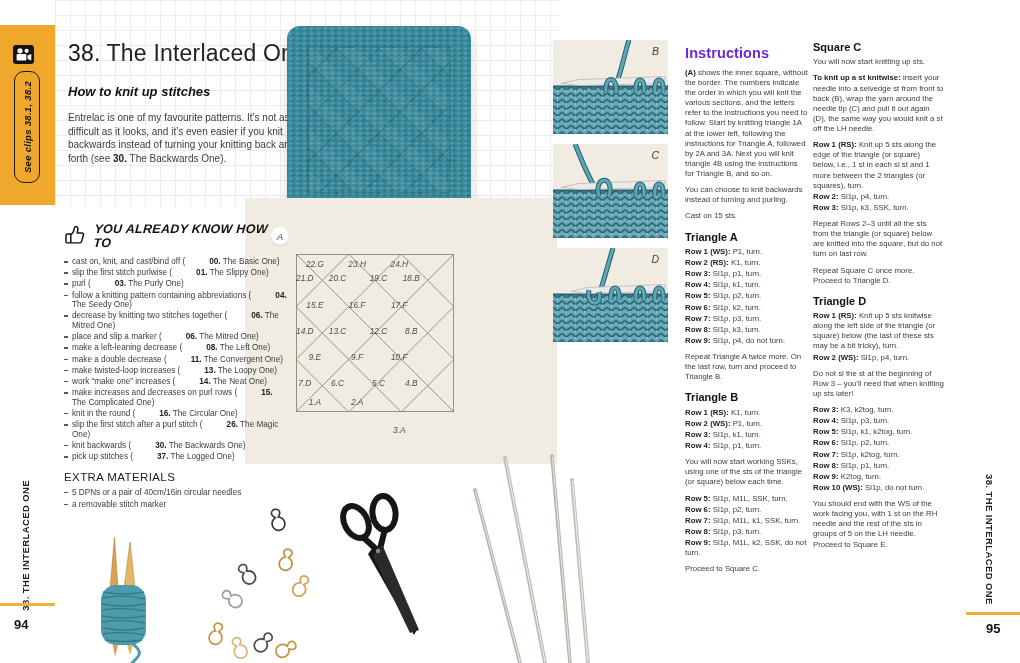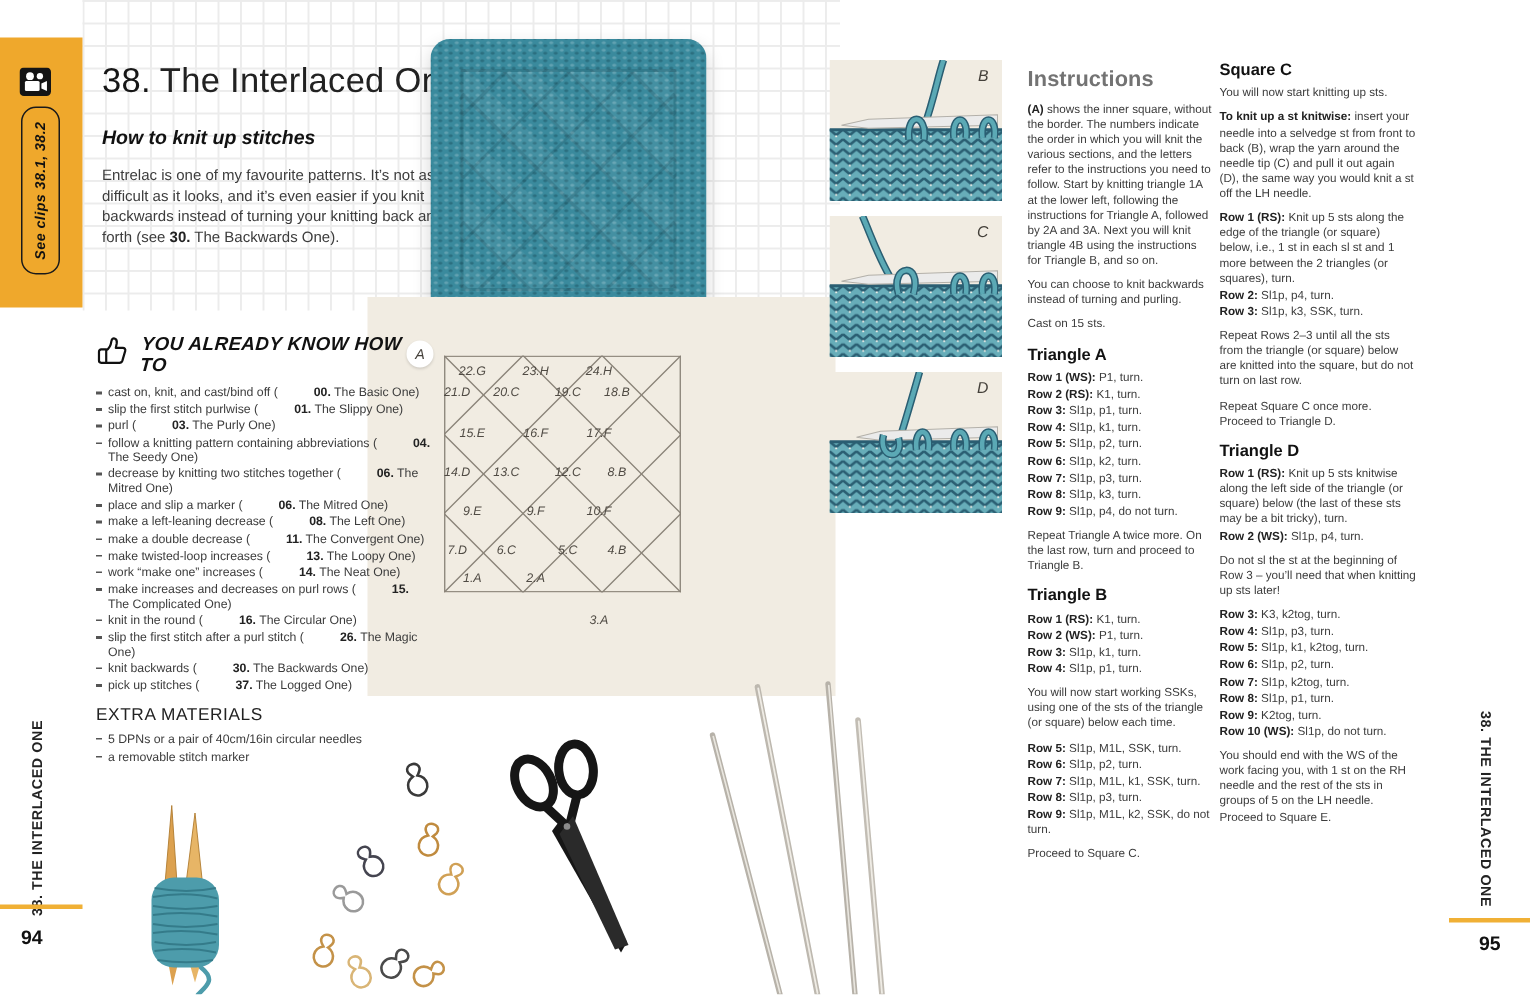--- a/index.html
+++ b/index.html
@@ -41,21 +41,21 @@
     background-image:
       repeating-linear-gradient(45deg,rgba(0,25,35,.12) 0 2px,transparent 2px 30px),
       repeating-linear-gradient(-45deg,rgba(0,25,35,.12) 0 2px,transparent 2px 30px),
       repeating-linear-gradient(45deg,rgba(255,255,255,.05) 0 15px,transparent 15px 30px);}
 
   
   .cream{position:absolute;left:245px;top:198px;width:312px;height:266px;background:#f1ece2;}
   .chart-a-badge{position:absolute;left:271px;top:227px;width:18px;height:18px;border-radius:50%;
     background:#fff;box-shadow:0 1px 2px rgba(0,0,0,.15);display:flex;align-items:center;justify-content:center;
     font-style:italic;font-size:9.5px;color:#44403a;}
-  .chart-wrap{position:absolute;left:296px;top:237px;width:126px;height:158px;}
+  .chart-wrap{position:absolute;left:296px;top:254px;width:126px;height:158px;}
   .chart-wrap svg{position:absolute;inset:0;}
   .chart-cell{position:absolute;transform:translate(-50%,-50%);font-style:italic;font-size:8.3px;
     color:#504b44;white-space:nowrap;}
 
   
   .knowhow{position:absolute;left:64px;top:222px;width:224px;}
   .kh-head{display:flex;align-items:center;gap:8px;margin-bottom:7px;}
   .kh-head .kh-title{font-weight:700;font-style:italic;font-size:12.5px;letter-spacing:.3px;color:#111;transform:skewX(-4deg);}
   ul.kh-list{list-style:none;margin:0;padding:0;font-size:8.2px;line-height:1.18;color:#3c3c3c;}
   ul.kh-list li{position:relative;padding-left:8px;margin-bottom:1.5px;}
@@ -68,21 +68,21 @@
 
   
   .panel{position:absolute;left:553px;width:115px;height:94px;}
   .panel svg{position:absolute;inset:0;}
   .panel-label{position:absolute;top:5px;right:9px;font-style:italic;font-size:10.5px;color:#44403a;}
 
   
   .col{position:absolute;font-size:7.8px;line-height:1.3;color:#3c3c3c;}
   .col1{left:685px;top:44px;width:123px;}
   .col2{left:813px;top:40px;width:131px;}
-  .col h2{font-size:14.5px;margin:0 0 5px;color:#737373;letter-spacing:.1px;}
+  .col h2{font-size:14.5px;margin:0 0 5px;color:#6d28d9;letter-spacing:.1px;}
   .col h3{font-size:11px;margin:8px 0 3px;color:#111;}
   .col p{margin:0 0 6px;}
   .col b{color:#222;}
   .rows{margin:0 0 6px;}
   .row-line{margin-bottom:1px;}
 
   
   .side-label{position:absolute;writing-mode:vertical-rl;font-weight:700;font-size:9.5px;
     letter-spacing:.4px;color:#222;white-space:nowrap;}
   .side-label.left{left:20px;top:480px;transform:rotate(180deg);}

